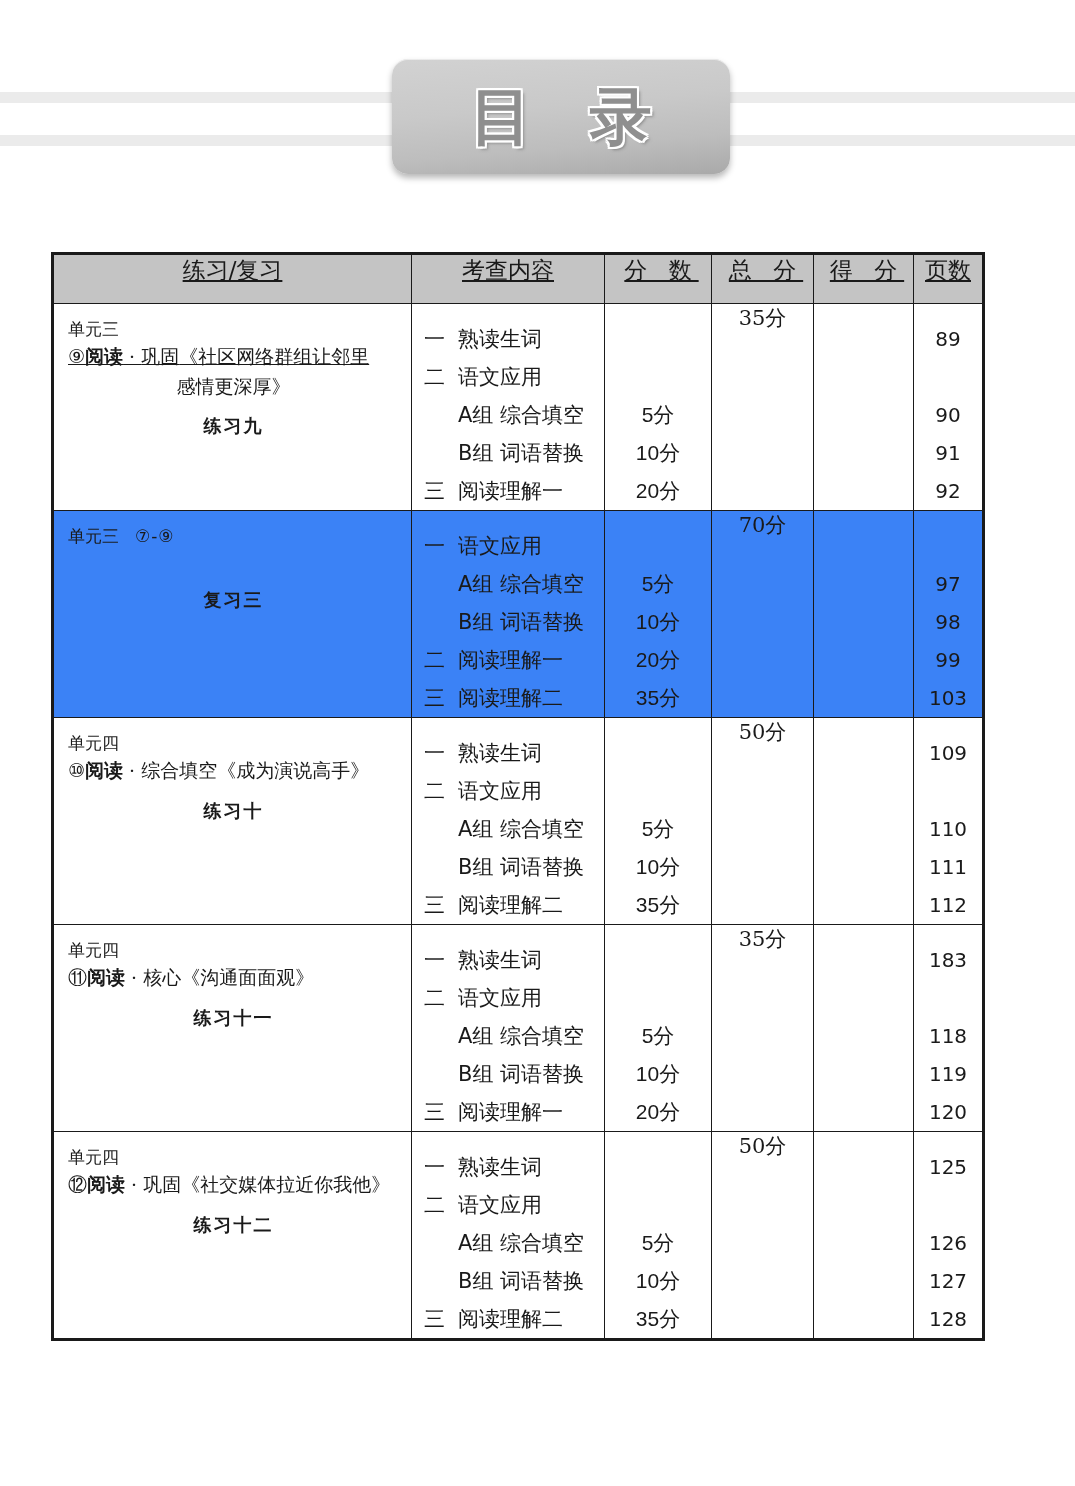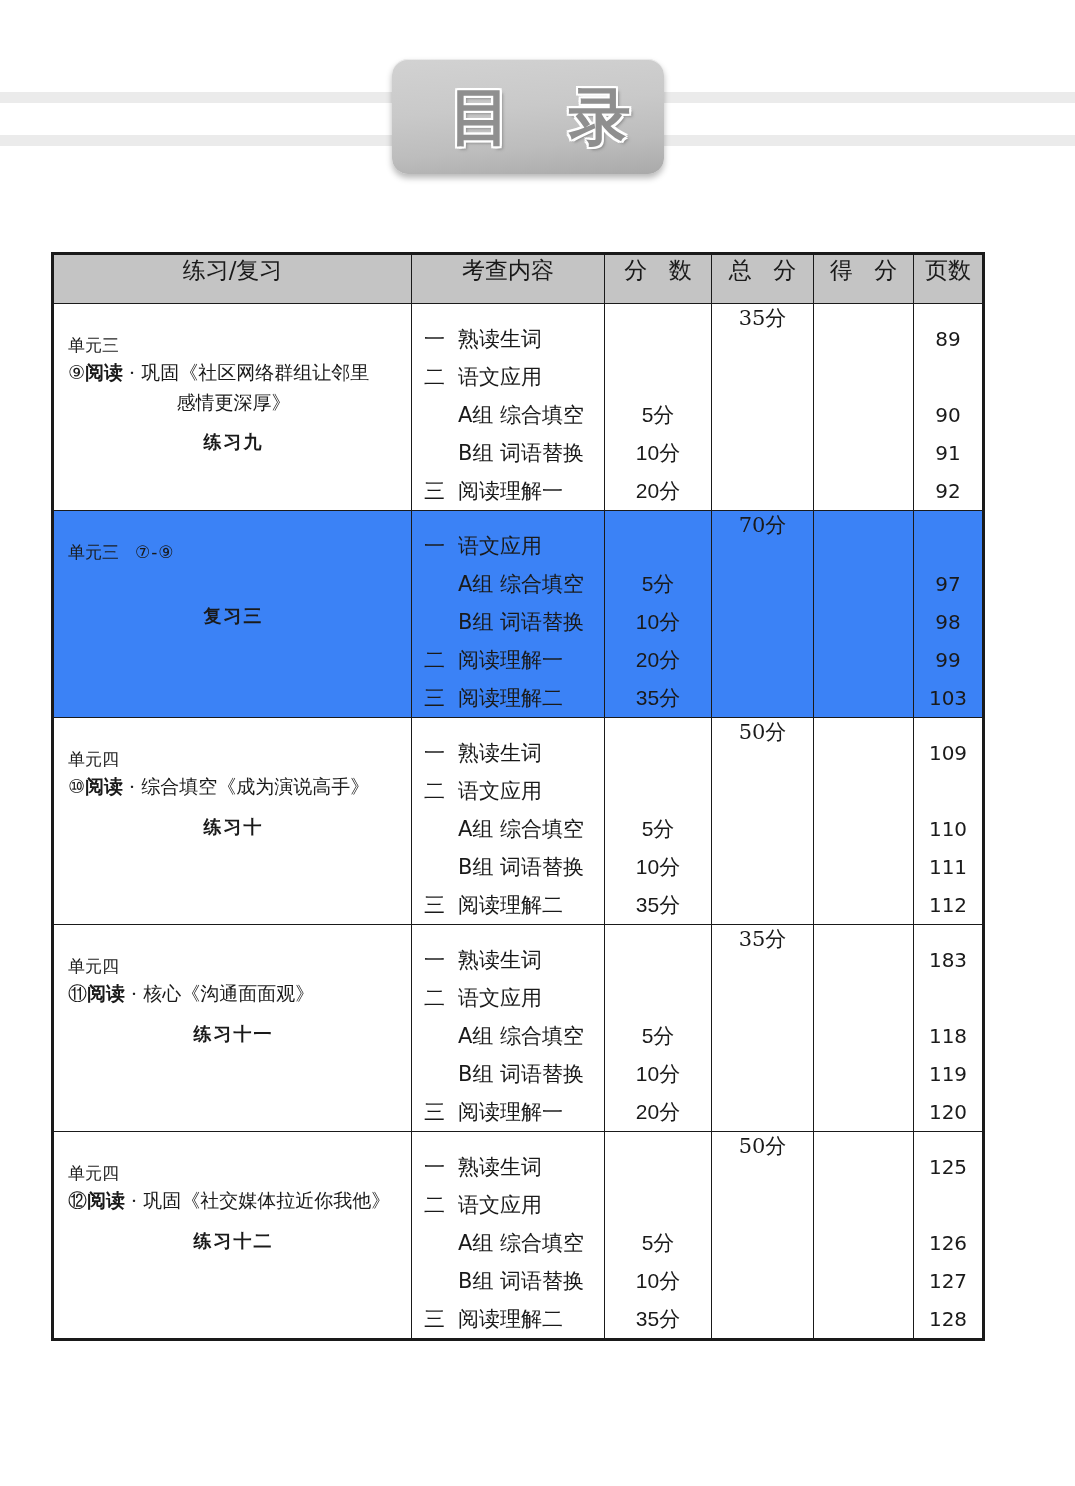--- a/index.html
+++ b/index.html
@@ -24,29 +24,28 @@
     background: #ebebeb;
   }
   .stripe-a { top: 92px;  height: 11px; }
   .stripe-b { top: 135px; height: 11px; }
 
   
   .title-badge {
     position: absolute;
     left: 392px;
     top: 59px;
-    width: 248px;
+    width: 338px;
     height: 115px;
     border-radius: 16px;
     background: linear-gradient(175deg, #d2d2d2 0%, #c9c9c9 42%, #bdbdbd 72%, #a9a9a9 100%);
     box-shadow: 0 4px 6px rgba(0,0,0,0.28), inset 0 1px 0 rgba(255,255,255,0.55);
     display: flex;
     align-items: center;
     justify-content: center;
-    padding-left: 24px;
   }
   .title-text {
     font-family: "DejaVu Sans", sans-serif;
     font-size: 62px;
     font-weight: bold;
     letter-spacing: 18px;
     padding-left: 18px;
     color: #8f8f8f;
     text-shadow:
        2px  0    0 #ffffff,
@@ -84,33 +83,33 @@
     padding: 0;
   }
   thead th {
     background: #c4c4c4;
     height: 48px;
     font-weight: normal;
     font-size: 23px;
     text-align: center;
     vertical-align: middle;
     font-family: "DejaVu Sans", sans-serif;
+    text-decoration: underline;
   }
   thead th.sp { letter-spacing: 7px; padding-left: 7px; }
   tbody tr { height: 205px; }
   tbody tr.shaded > td { background: #3b82f6; }
   tbody tr.shaded { height: 206px; }
 
   
   .ex-cell { padding: 14px 12px 0 14px; }
   .ex-unit {
     font-size: 17px;
     font-family: "DejaVu Sans", sans-serif;
     margin-bottom: 2px;
-    margin-top: 16px;
   }
   .ex-unit .rng { margin-left: 16px; letter-spacing: 1px; }
   .ex-title {
     font-size: 19px;
     font-family: "DejaVu Serif", serif;
     line-height: 1.45;
     text-align: center;
     margin: 0 0 2px 0;
   }
   .ex-title .num { font-family: "DejaVu Sans", sans-serif; }
@@ -186,21 +185,21 @@
       <th class="sp">总  分</th>
       <th class="sp">得  分</th>
       <th>页数</th>
     </tr>
   </thead>
   <tbody id="toc-body">
       <tr>
         <td>
           <div class="ex-cell">
             <div class="ex-unit">单元三</div>
-            <div class="ex-title" style="text-align: left;"><span class="num">⑨</span><span class="kw">阅读</span><span> · </span><span class="kw2">巩固</span><span>《社区网络群组让邻里</span></div>
+            <div class="ex-title" style="text-align: left; text-decoration: underline;"><span class="num">⑨</span><span class="kw">阅读</span><span> · </span><span class="kw2">巩固</span><span>《社区网络群组让邻里</span></div>
             <div class="ex-title">感情更深厚》</div>
             <div class="ex-name">练习九</div>
           </div>
         </td>
         <td>
           <div class="con-cell">
             <div class="con-line"><span class="mk">一</span><span>熟读生词</span></div>
             <div class="con-line"><span class="mk">二</span><span>语文应用</span></div>
             <div class="con-line sub"><span class="grp">A组 </span><span>综合填空</span></div>
             <div class="con-line sub"><span class="grp">B组 </span><span>词语替换</span></div>

